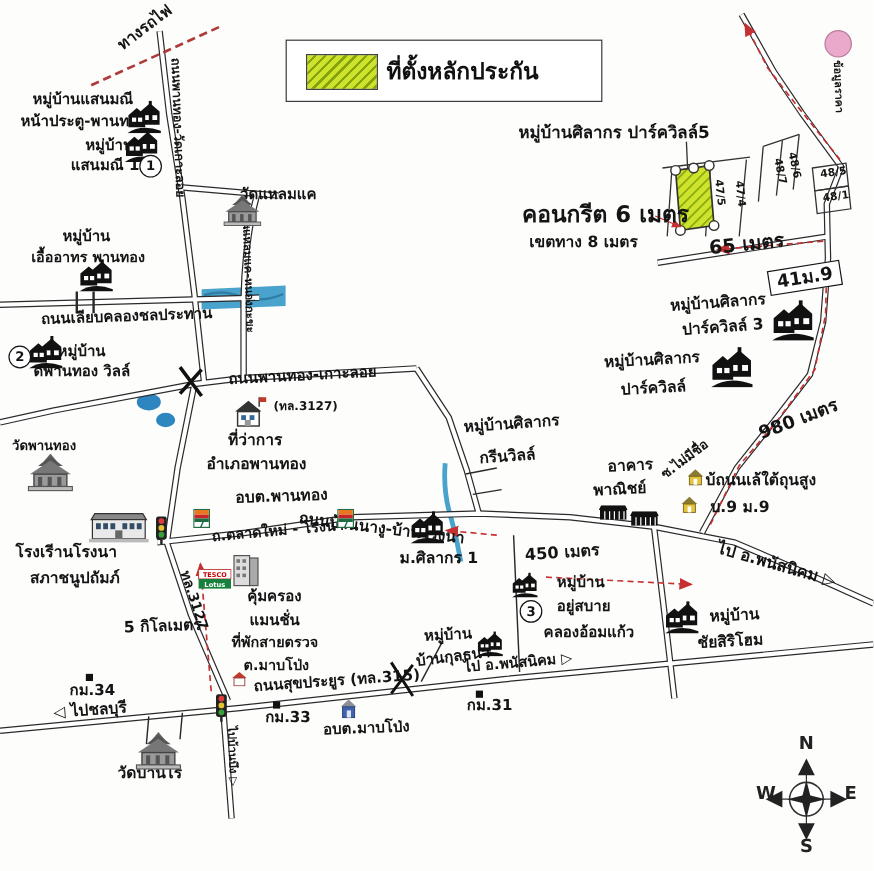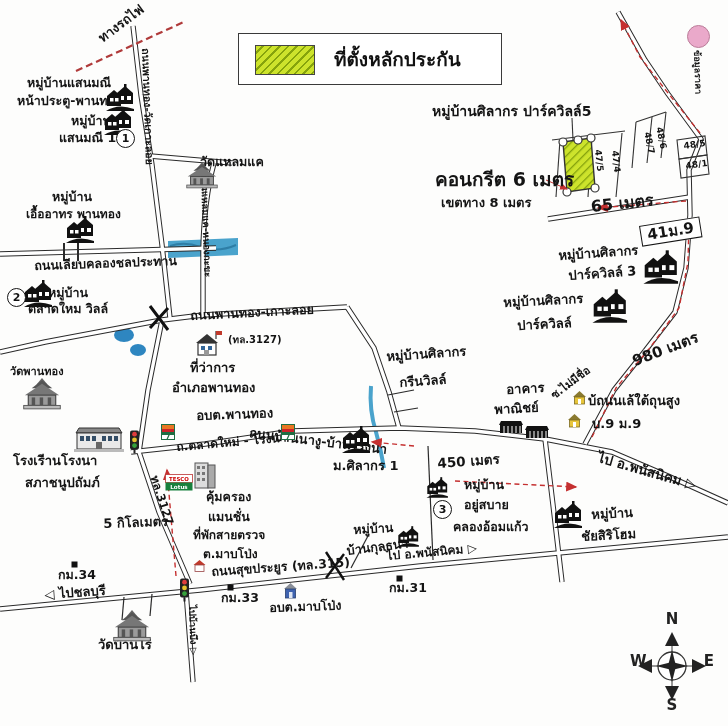--- a/index.html
+++ b/index.html
@@ -13,21 +13,21 @@
   .circled{position:absolute;width:17px;height:17px;border:1.8px solid #141414;border-radius:50%;
        background:#fff;font-weight:700;font-size:11px;color:#141414;
        display:flex;align-items:center;justify-content:center;}
   .pinkdot{position:absolute;width:21px;height:21px;border-radius:50%;
        background:#eaa9ca;border:1.2px solid #ba7d99;}
   #legend{position:absolute;left:238px;top:33px;width:262px;height:50px;
        border:1.6px solid #3a3a3a;background:#fff;}
   #legend .swatch{position:absolute;left:16px;top:11px;width:58px;height:28px;
        border:1px solid #444;
        background:repeating-linear-gradient(135deg,#cde32c 0 4px,#86a30c 4px 6px);}
-  #legend .cap{position:absolute;left:95px;top:10px;font-size:19px;font-weight:700;color:#111;}
+  #legend .cap{position:absolute;left:83px;top:10px;font-size:19px;font-weight:700;color:#111;}
   #compass{position:absolute;left:630px;top:610px;width:84px;height:104px;}
   #compass .pt{position:absolute;font-weight:700;font-size:15px;color:#222;}
   #compass .n{left:50%;top:0;transform:translateX(-50%);}
   #compass .s{left:50%;bottom:0;transform:translateX(-50%);}
   #compass .w{left:0;top:50%;transform:translateY(-56%);}
   #compass .e{right:0;top:50%;transform:translateY(-56%);}
 </style>
 </head>
 <body>
 
@@ -157,21 +157,21 @@
       <div class="lbl" style="left: 27px; top: 76px; font-size: 12.5px;">หมู่บ้านแสนมณี</div>
       <div class="lbl" style="left: 17px; top: 94px; font-size: 12.5px;">หน้าประตู-พานทอง</div>
       <div class="lbl" style="left: 71px; top: 114px; font-size: 12.5px;">หมู่บ้าน</div>
       <div class="lbl" style="left: 59px; top: 131px; font-size: 12.5px;">แสนมณี 10</div>
       <div class="lbl" style="left: 200px; top: 155px; font-size: 12.5px;">วัดแหลมแค</div>
       <div class="lbl" style="left: 209px; top: 172px; font-size: 9.5px; transform: rotate(88deg);">ถนนแหลมแค-หนองกะขะ</div>
       <div class="lbl" style="left: 52px; top: 190px; font-size: 12.5px;">หมู่บ้าน</div>
       <div class="lbl" style="left: 26px; top: 208px; font-size: 12px;">เอื้ออาทร พานทอง</div>
       <div class="lbl" style="left: 34px; top: 259px; font-size: 12.5px; transform: rotate(-2deg);">ถนนเลียบคลองชลประทาน</div>
       <div class="lbl" style="left: 48px; top: 286px; font-size: 12.5px;">หมู่บ้าน</div>
-      <div class="lbl" style="left: 28px; top: 302px; font-size: 12.5px;">ตลาดใหม วิลล์</div>
+      <div class="lbl" style="left: 28px; top: 302px; font-size: 12.5px;">ดพานทอง วิลล์</div>
       <div class="lbl" style="left: 190px; top: 309px; font-size: 12.5px; transform: rotate(-3deg);">ถนนพานทอง-เกาะลอย</div>
       <div class="lbl" style="left: 228px; top: 334px; font-size: 10px;">(ทล.3127)</div>
       <div class="lbl" style="left: 190px; top: 361px; font-size: 13px;">ที่ว่าการ</div>
       <div class="lbl" style="left: 172px; top: 381px; font-size: 13px;">อำเภอพานทอง</div>
       <div class="lbl" style="left: 196px; top: 409px; font-size: 13px; transform: rotate(-2deg);">อบต.พานทอง</div>
       <div class="lbl" style="left: 10px; top: 366px; font-size: 11px;">วัดพานทอง</div>
       <div class="lbl" style="left: 386px; top: 350px; font-size: 13px; transform: rotate(-4deg);">หมู่บ้านศิลากร</div>
       <div class="lbl" style="left: 399px; top: 376px; font-size: 13px; transform: rotate(-4deg);">กรีนวิลล์</div>
       <div class="lbl" style="left: 506px; top: 383px; font-size: 13px; transform: rotate(-3deg);">อาคาร</div>
       <div class="lbl" style="left: 494px; top: 403px; font-size: 13px; transform: rotate(-3deg);">พาณิชย์</div>

